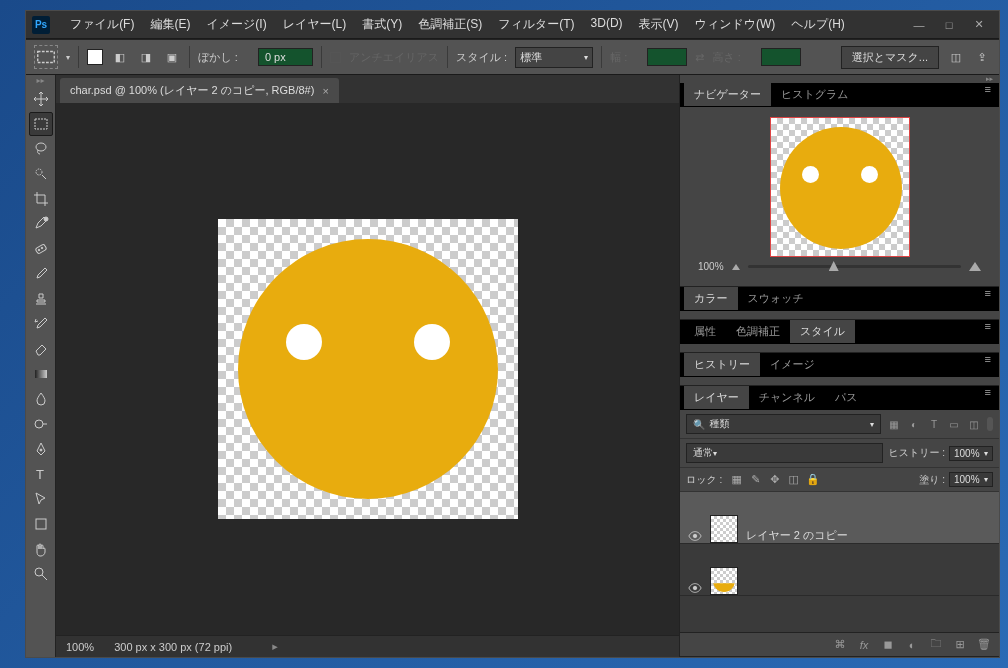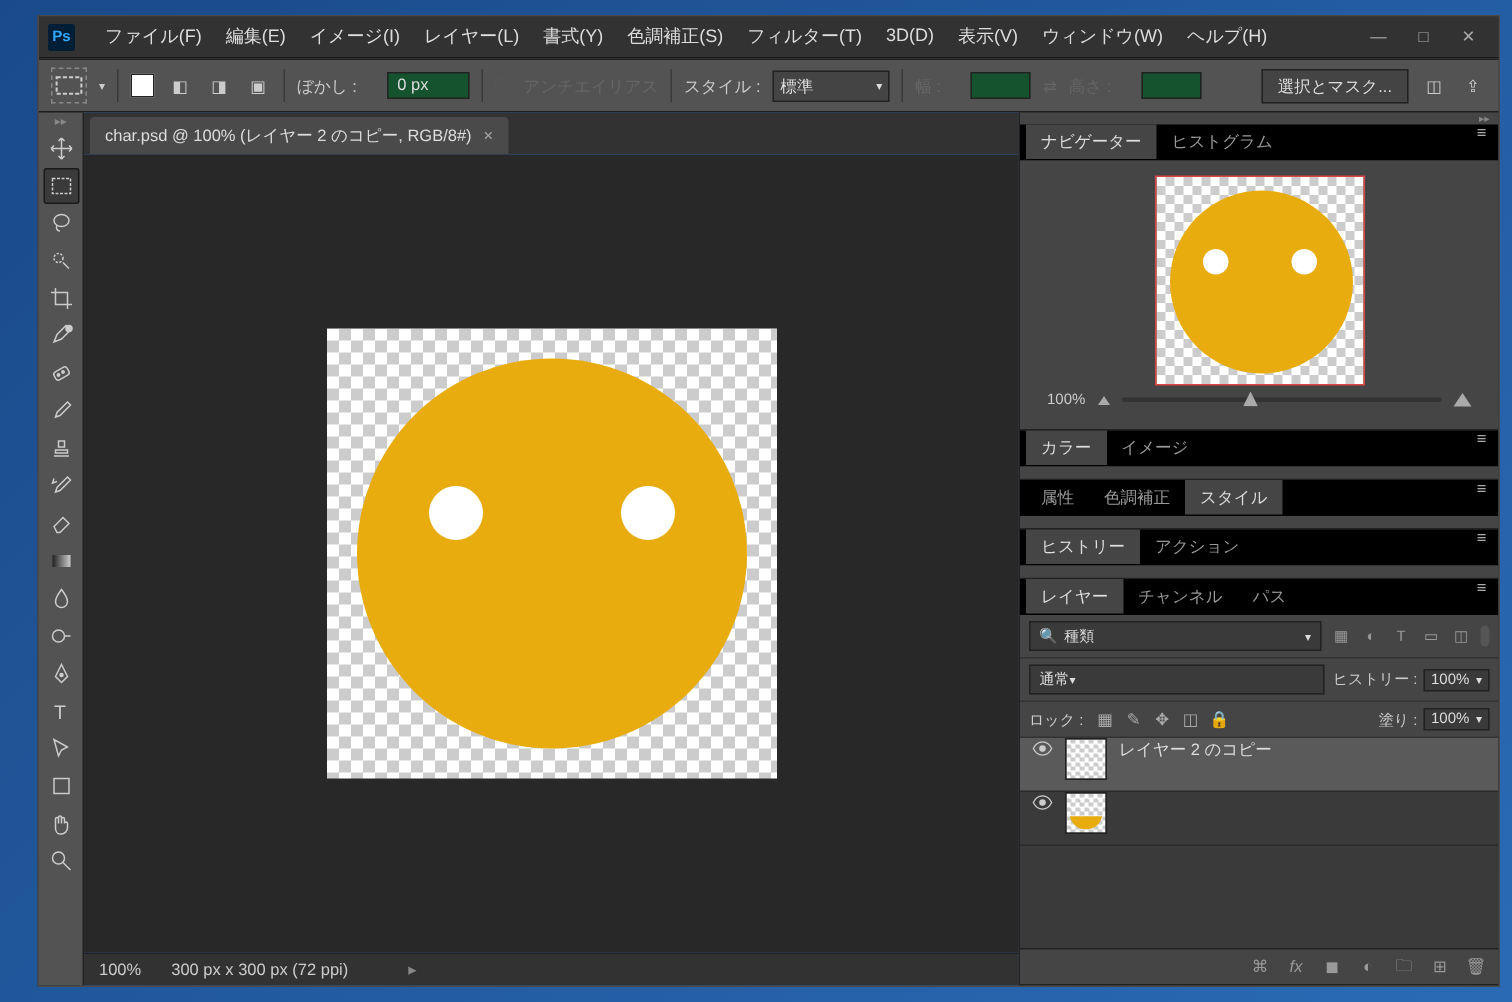--- a/index.html
+++ b/index.html
@@ -65,21 +65,21 @@
 .layer-search { flex: 1; background: #3a3a3a; border: 1px solid #222; padding: 2px 6px; color: #ddd; font-size: 10px; display: flex; align-items: center; gap: 4px; }
 .filter-icon { width: 14px; height: 14px; display: flex; align-items: center; justify-content: center; color: #999; cursor: pointer; font-size: 10px; }
 .layer-row2 { display: flex; align-items: center; padding: 4px 6px; gap: 6px; border-bottom: 1px solid #333; }
 .blend-select { flex: 1; background: #3a3a3a; border: 1px solid #222; padding: 2px 6px; color: #ddd; font-size: 10px; display: flex; justify-content: flex-start; align-items: center; }
 .opacity-ctrl { display: flex; align-items: center; gap: 4px; font-size: 10px; }
 .opacity-val { background: #3a3a3a; border: 1px solid #222; padding: 1px 4px; color: #ddd; width: 44px; display: flex; justify-content: space-between; align-items: center; }
 .lock-row { display: flex; align-items: center; padding: 4px 6px; gap: 8px; border-bottom: 1px solid #333; font-size: 10px; }
 .lock-icons { display: flex; gap: 6px; }
 .lock-ic { width: 13px; height: 13px; color: #aaa; cursor: pointer; display: flex; align-items: center; justify-content: center; font-size: 11px; }
 .layer-list { background: #3a3a3a; }
-.layer-item { display: flex; align-items: flex-start; height: 36px; border-bottom: 1px solid #2a2a2a; }
+.layer-item { display: flex; align-items: flex-end; height: 52px; border-bottom: 1px solid #2a2a2a; }
 .layer-item.selected { background: #5a5a5a; }
 .layer-vis { width: 30px; display: flex; align-items: center; justify-content: center; cursor: pointer; }
 .layer-vis svg { width: 14px; height: 14px; }
 .layer-thumb { width: 28px; height: 28px; background: repeating-conic-gradient(#ccc 0% 25%, #fff 0% 50%) 0 0/6px 6px; border: 1px solid #222; margin-right: 8px; position: relative; }
 .layer-thumb.face-thumb::after { content: ''; position: absolute; inset: 2px; background: #e8ac0e; border-radius: 50%; clip-path: inset(60% 0 0 0); }
 .layer-name { font-size: 11px; color: #ddd; }
 .layer-footer { height: 24px; background: #454545; display: flex; align-items: center; justify-content: flex-end; padding: 0 8px; gap: 10px; border-top: 1px solid #222; }
 .layer-foot-ic { width: 14px; height: 14px; color: #999; cursor: pointer; display: flex; align-items: center; justify-content: center; font-size: 11px; }
 .chev { font-size: 8px; }
 .fill-row { margin-left: auto; text-align: center; }
@@ -313,40 +313,40 @@
                 <div class="zoom-thumb"></div>
               </div>
             <div class="zoom-tri lg"></div>
           </div>
         </div>
       </div>
 
       <div class="panel-group thin-panel">
         <div class="panel-tabs">
           <div class="panel-tab active">カラー</div>
-          <div class="panel-tab">イメージ</div>
+          <div class="panel-tab">スウォッチ</div>
           <div class="panel-menu">≡</div>
         </div>
         <div class="panel-body"></div>
       </div>
 
       <div class="panel-group thin-panel">
         <div class="panel-tabs">
           <div class="panel-tab">属性</div>
           <div class="panel-tab">色調補正</div>
           <div class="panel-tab active">スタイル</div>
           <div class="panel-menu">≡</div>
         </div>
         <div class="panel-body"></div>
       </div>
 
       <div class="panel-group thin-panel">
         <div class="panel-tabs">
           <div class="panel-tab active">ヒストリー</div>
-          <div class="panel-tab">アクション</div>
+          <div class="panel-tab">イメージ</div>
           <div class="panel-menu">≡</div>
         </div>
         <div class="panel-body"></div>
       </div>
 
       <div class="panel-group" style="flex:1;display:flex;flex-direction:column">
         <div class="panel-tabs">
           <div class="panel-tab active">レイヤー</div>
           <div class="panel-tab">チャンネル</div>
           <div class="panel-tab">パス</div>

